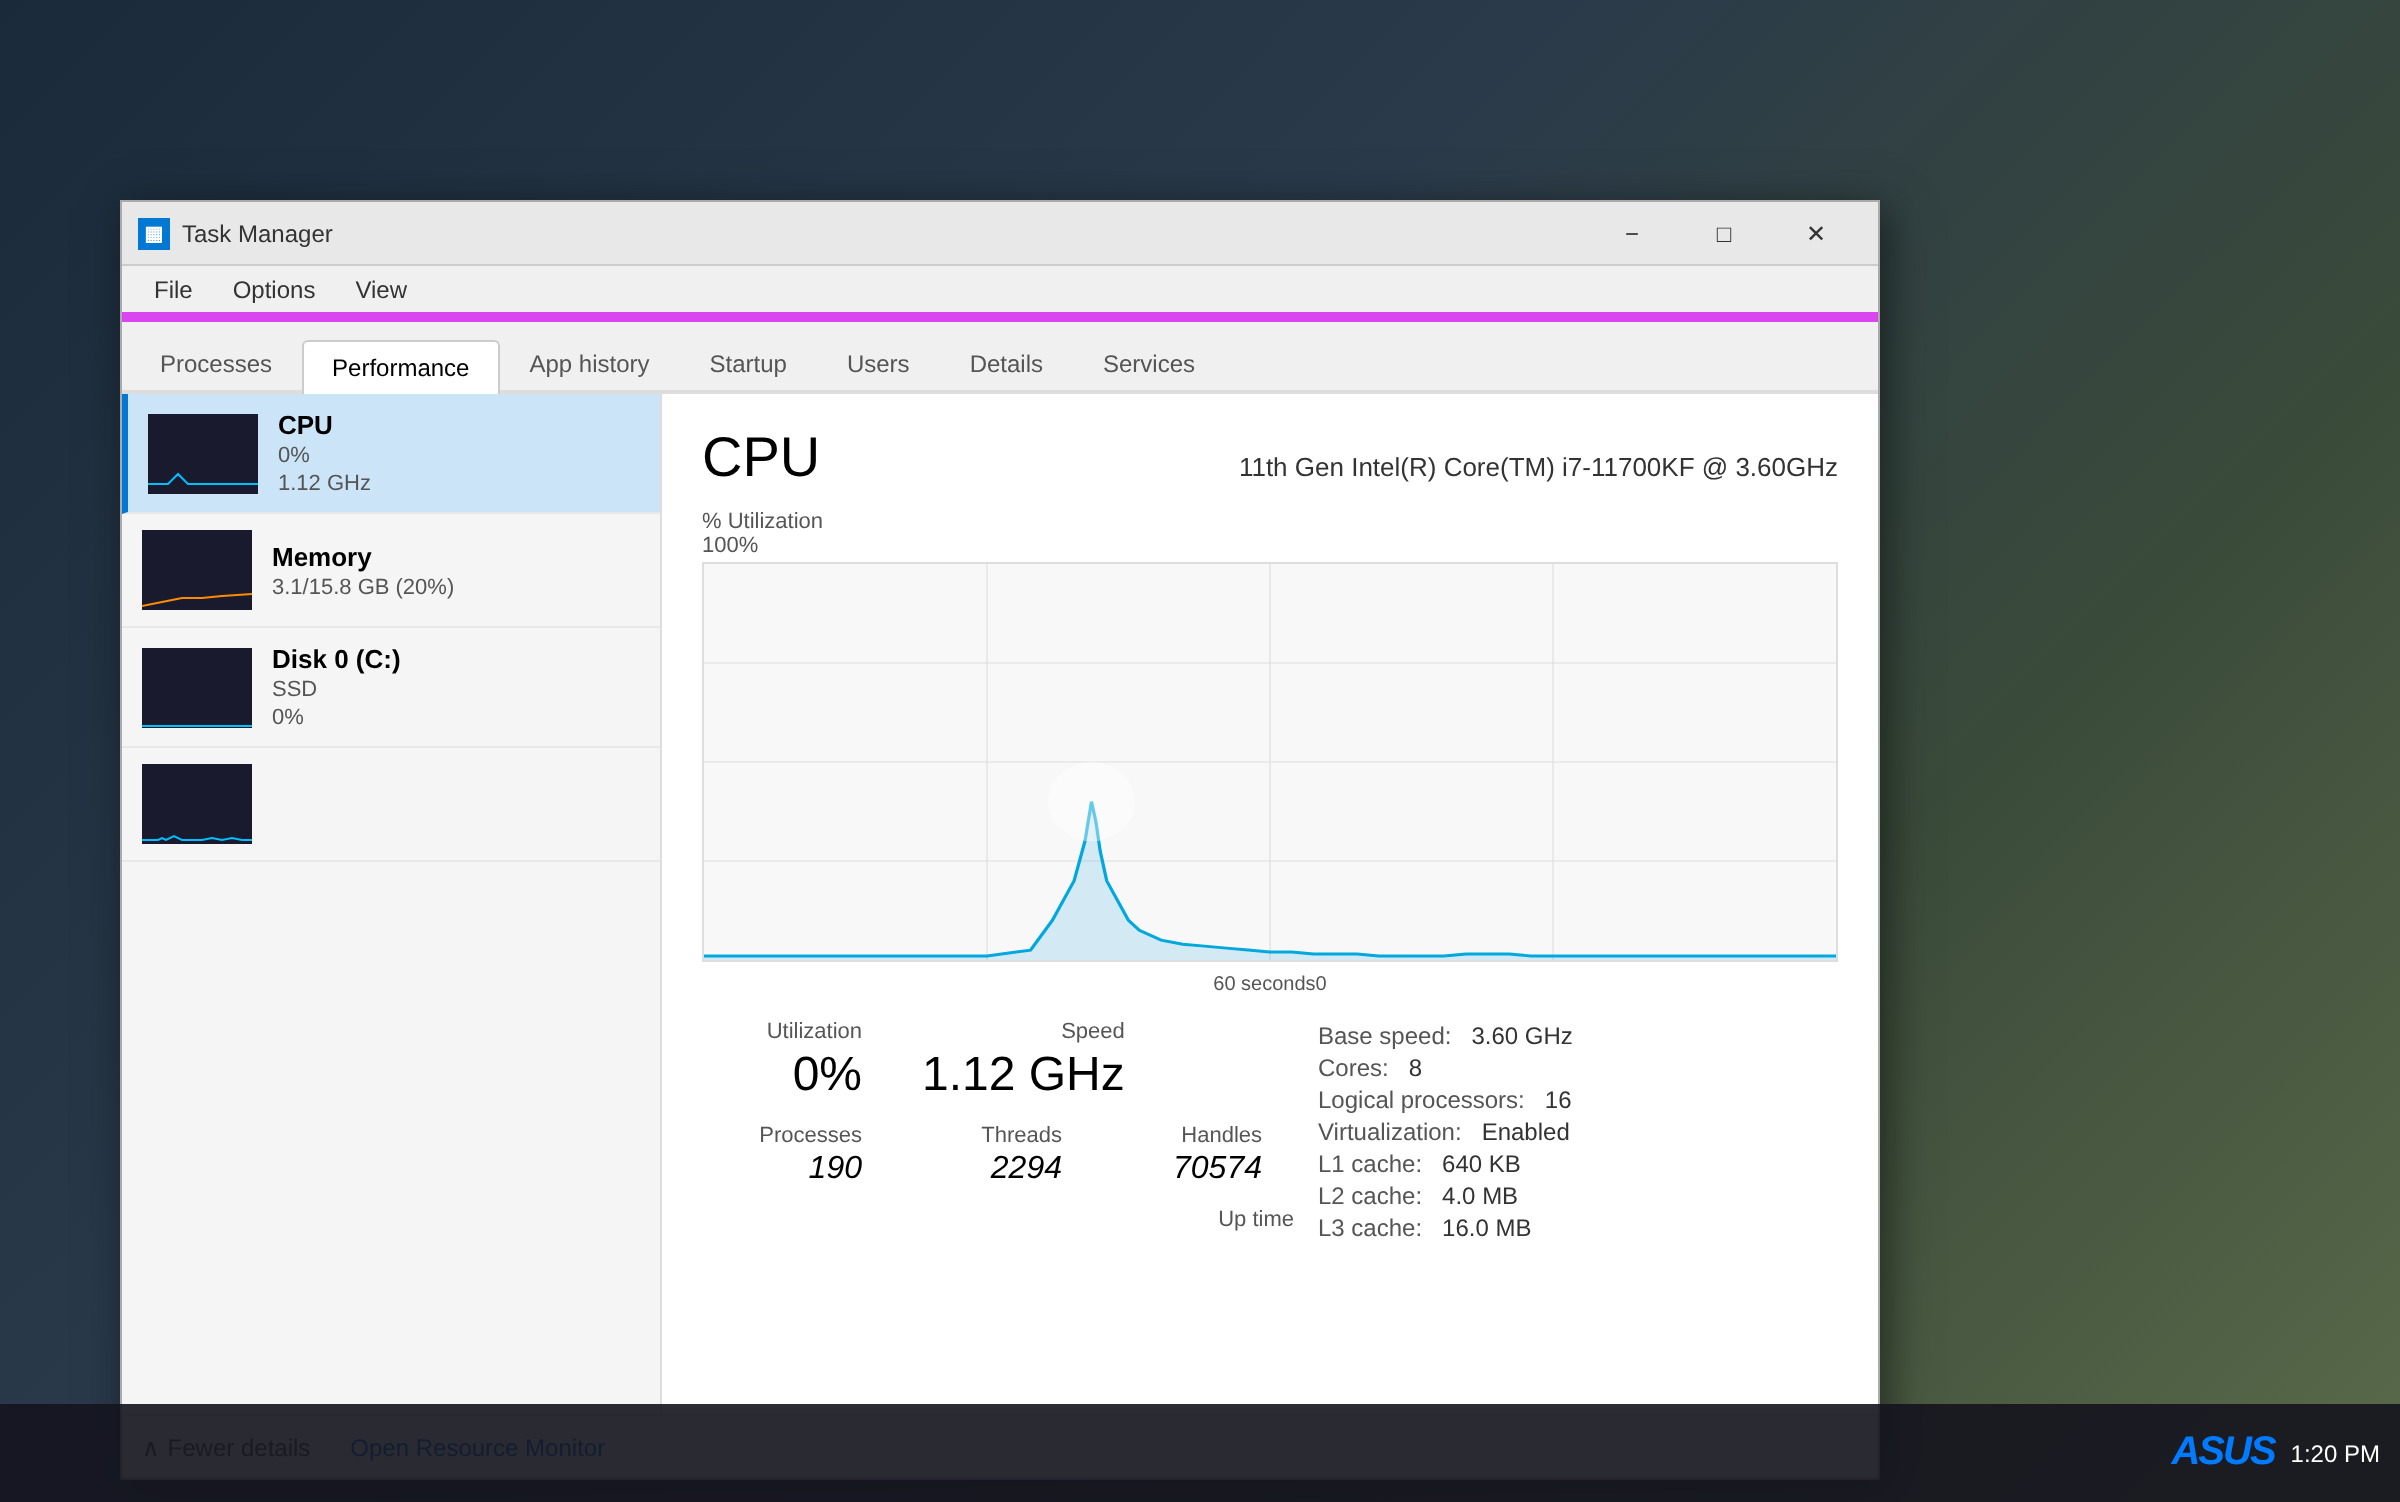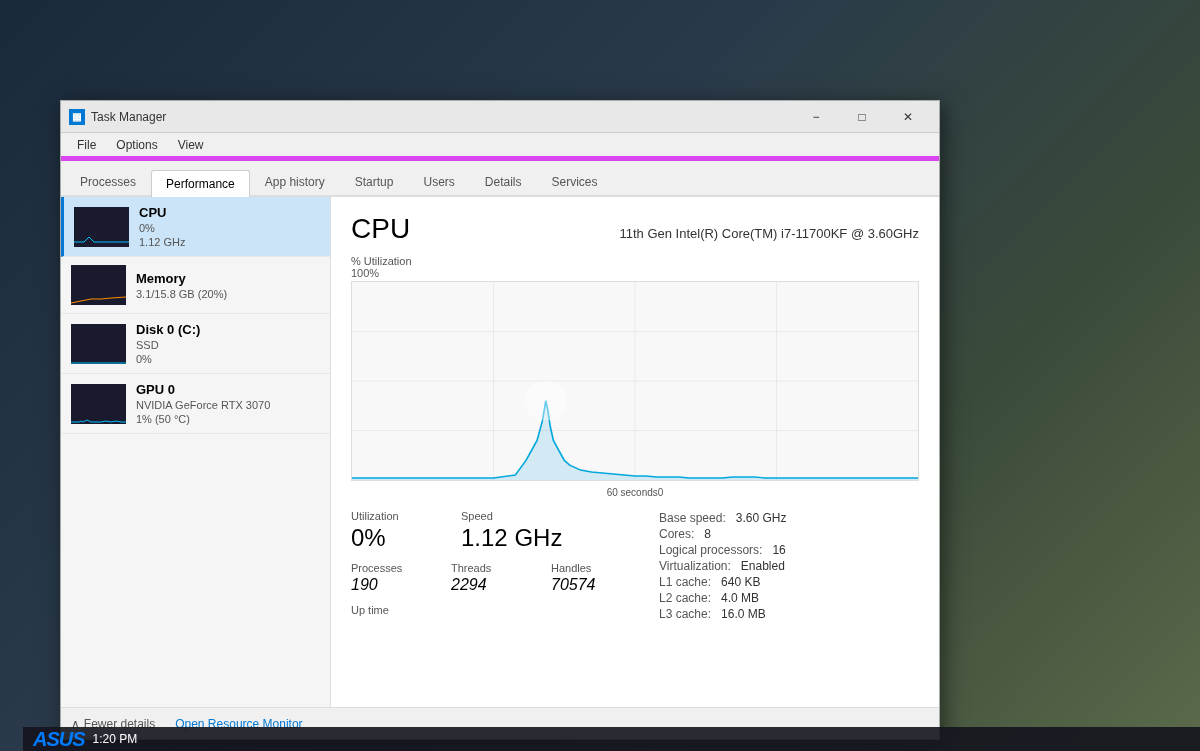--- a/index.html
+++ b/index.html
@@ -235,27 +235,27 @@
       color: #555;
       cursor: pointer;
       font-size: 12px;
     }
     
     .taskbar {
       position: absolute;
       bottom: 0;
       left: 0;
       right: 0;
-      height: 24px;
+      height: 49px;
       background: rgba(20,20,30,0.9);
       display: flex;
       align-items: center;
       padding: 0 10px;
+      justify-content: flex-end;
       gap: 8px;
-      margin-left: 23px;
     }
     .taskbar-time {
       color: white;
       font-size: 12px;
       text-align: right;
     }
     .asus-logo {
       color: #007bff;
       font-size: 20px;
       font-weight: 900;
@@ -341,25 +341,20 @@
         </div>
       </div>
 
       <div class="sidebar-item">
         <div class="sidebar-thumb">
           <svg viewBox="0 0 55 40" width="55" height="40">
             <rect width="55" height="40" fill="#1a1a2e"></rect>
             <polyline points="0,38 8,38 10,37 12,38 16,36 20,38 25,38 30,38 35,37 40,38 45,37 50,38 55,38" fill="none" stroke="#00bfff" stroke-width="1"></polyline>
           </svg>
         </div>
-        <div class="sidebar-info">
-          <div class="sidebar-name">GPU 0</div>
-          <div class="sidebar-sub">NVIDIA GeForce RTX 3070</div>
-          <div class="sidebar-sub">1% (50 °C)</div>
-        </div>
       </div>
     </div>
 
     <div class="panel">
 
       <div class="panel-header">
         <span class="panel-title">CPU</span>
         <span class="panel-subtitle">11th Gen Intel(R) Core(TM) i7-11700KF @ 3.60GHz</span>
       </div>
 
@@ -386,21 +381,21 @@
 
           <circle cx="178" cy="120" r="20" fill="rgba(255,255,255,0.4)"></circle>
         </svg>
       </div>
 
       <div class="chart-time-label">
         <span>60 seconds</span>
         <span>0</span>
       </div>
 
-      <div style="display:flex; gap:0; position:relative;">
+      <div style="display:flex; gap:12px; position:relative;text-align:right;">
 
         <div style="flex:1;">
           <div style="display:flex; gap:30px; margin-bottom:10px;">
             <div class="stat-group">
               <div class="stat-label">Utilization</div>
               <div class="stat-value">0%</div>
             </div>
             <div class="stat-group">
               <div class="stat-label">Speed</div>
               <div class="stat-value">1.12 GHz</div>

